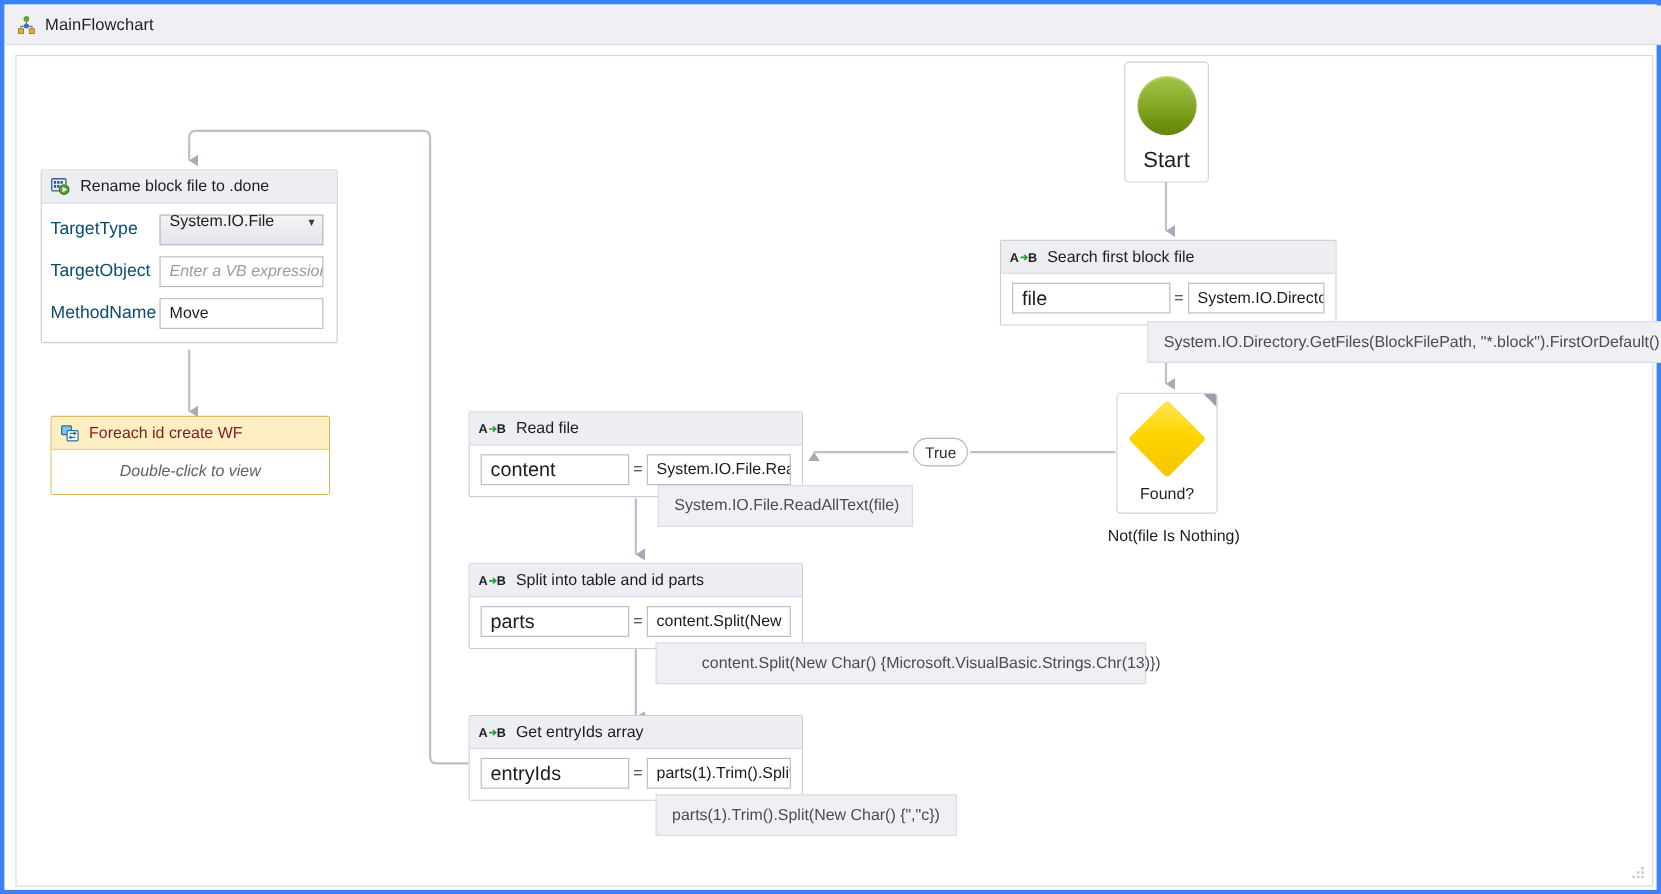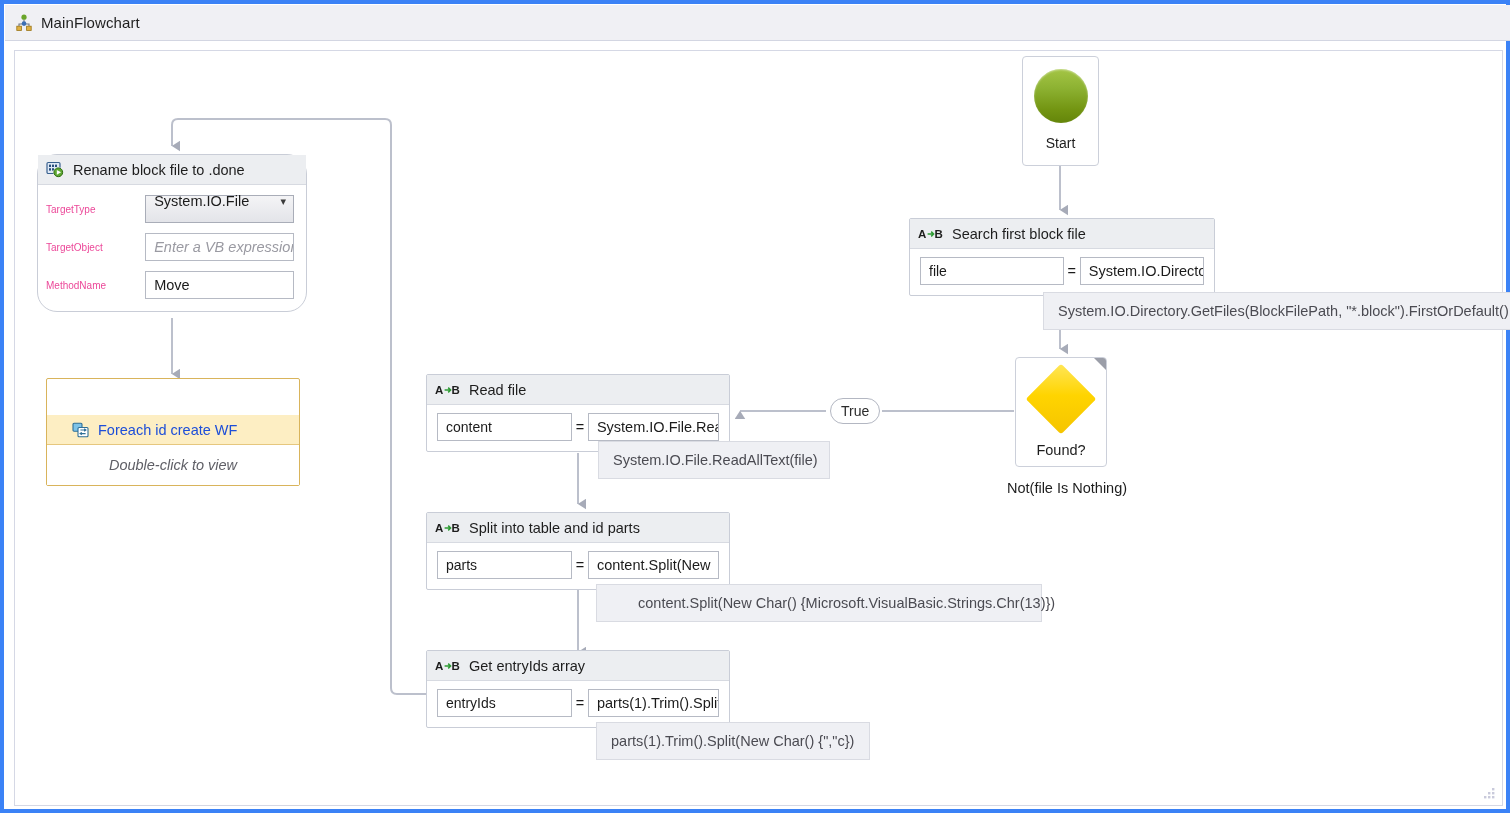--- a/index.html
+++ b/index.html
@@ -69,21 +69,21 @@
   }
   .node-head .title{margin-left:8px;}
   .node-body{padding:8px 10px 10px 10px;}
 
   
   .assign-row{display:flex;align-items:center;height:28px;}
   .assign-to{
     box-sizing:border-box;height:28px;
     border:1px solid #b6bac4;background:#fff;
     display:flex;align-items:center;padding-left:8px;
-    font-size:14px;color:#1b1b1b;overflow:hidden;white-space:nowrap;
+    font-size:18px;color:#1b1b1b;overflow:hidden;white-space:nowrap;
   }
   .assign-eq{width:16px;text-align:center;font-size:14.5px;color:#1b1b1b;}
   .assign-val{
     box-sizing:border-box;height:28px;
     border:1px solid #b6bac4;background:#fff;
     display:flex;align-items:center;padding-left:8px;
     font-size:14.5px;color:#1b1b1b;overflow:hidden;white-space:nowrap;
   }
 
   
@@ -105,21 +105,21 @@
     width:77px;height:110px;
     border:1px solid #ccd0da;border-radius:4px;background:#fff;
     display:flex;flex-direction:column;align-items:center;
     padding-top:12px;
   }
   .start-circle{
     width:54px;height:54px;border-radius:50%;
     background:linear-gradient(180deg,#a4c545 0%,#8db232 35%,#739512 75%,#64850a 100%);
     box-shadow:inset 0 1px 2px rgba(255,255,255,.45);
   }
-  .start-label{margin-top:12px;font-size:14px;color:#1d1d1d;}
+  .start-label{margin-top:12px;font-size:20px;color:#1d1d1d;}
 
   
   .dec-node{
     position:absolute;box-sizing:border-box;
     width:92px;height:110px;
     border:1px solid #ccd0da;border-radius:4px;background:#fff;
     display:flex;flex-direction:column;align-items:center;
     padding-top:12px;overflow:hidden;
   }
   .dec-corner{
@@ -144,21 +144,21 @@
     border:1px solid #b3b7c2;border-radius:13px;background:#fff;
     display:flex;align-items:center;justify-content:center;
     font-size:14px;color:#2b2b2b;padding:0 10px;
   }
 
   
   .invoke-node{width:270px;}
   .invoke-body{padding:10px 12px 12px 8px;}
   .field-row{display:flex;align-items:center;margin-bottom:10px;}
   .field-row:last-child{margin-bottom:0;}
-  .field-label{font-size:10px;color:#ec4899;width:100px;white-space:nowrap;}
+  .field-label{font-size:16px;color:#0c4a6e;width:100px;white-space:nowrap;}
   .combo{
     box-sizing:border-box;width:150px;height:28px;
     border:1px solid #a9adb8;
     background:linear-gradient(180deg,#f4f4f6 0%,#e3e4e9 100%);
     display:flex;align-items:center;justify-content:space-between;
     padding:0 7px 16px 8px;font-size:14.5px;color:#1b1b1b;
   }
   .chev{font-size:11px;color:#3b3b3b;}
   .textbox{
     box-sizing:border-box;width:150px;height:28px;
@@ -170,22 +170,22 @@
 
   
   .fe-node{
     position:absolute;box-sizing:border-box;width:254px;
     border:1px solid #d9b45b;border-radius:2px;background:#fff;
   }
   .fe-head{
     box-sizing:border-box;height:30px;
     background:#fdeec3;
     border-bottom:1px solid #e6c77e;
-    display:flex;align-items:center;padding-left:25px;
-    font-size:14.5px;color:#1d4ed8;margin-top:36px;
+    display:flex;align-items:center;padding-left:8px;
+    font-size:14.5px;color:#7f1d1d;
   }
   .fe-head .title{margin-left:8px;}
   .fe-body{
     height:40px;display:flex;align-items:center;justify-content:center;
     font-size:14.5px;font-style:italic;color:#5f5f66;
     background:#fff;
   }
 
   .ico{display:inline-flex;align-items:center;justify-content:center;}
 </style>
@@ -343,21 +343,21 @@
       <div class="node-body">
         <div class="assign-row">
           <div class="assign-to" style="width:136px;">entryIds</div>
           <div class="assign-eq">=</div>
           <div class="assign-val" style="width:132px;">parts(1).Trim().Split</div>
         </div>
       </div>
     </div>
     <div class="tip" style="left:592px;top:718px;width:274px;">parts(1).Trim().Split(New Char() {","c})</div>
 
-    <div class="node invoke-node" style="left:33px;top:150px;border-radius:20px;">
+    <div class="node invoke-node" style="left:33px;top:150px;">
       <div class="node-head">
         <span class="ico">
           <svg width="19" height="17" viewBox="0 0 19 17">
             <rect x="1" y="1.5" width="13" height="11" rx="1.2" fill="#dfe9f6" stroke="#39618f" stroke-width="1.2"></rect>
             <g fill="#2a4f7c">
               <rect x="3" y="3.6" width="2" height="2.4"></rect>
                 <rect x="6" y="3.6" width="2" height="2.4"></rect>
               <rect x="9" y="3.6" width="2" height="2.4"></rect>
               <rect x="3" y="7.2" width="2" height="2.4"></rect>
                 <rect x="6" y="7.2" width="2" height="2.4"></rect>

